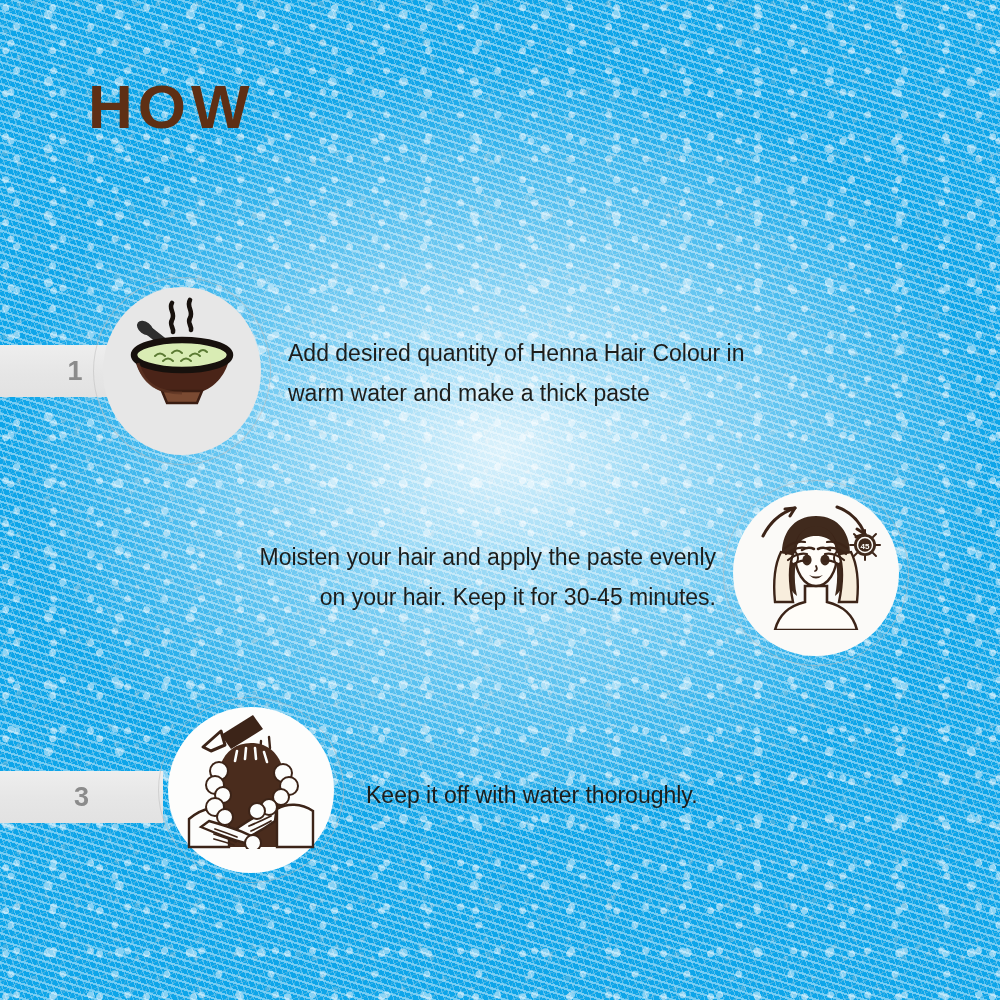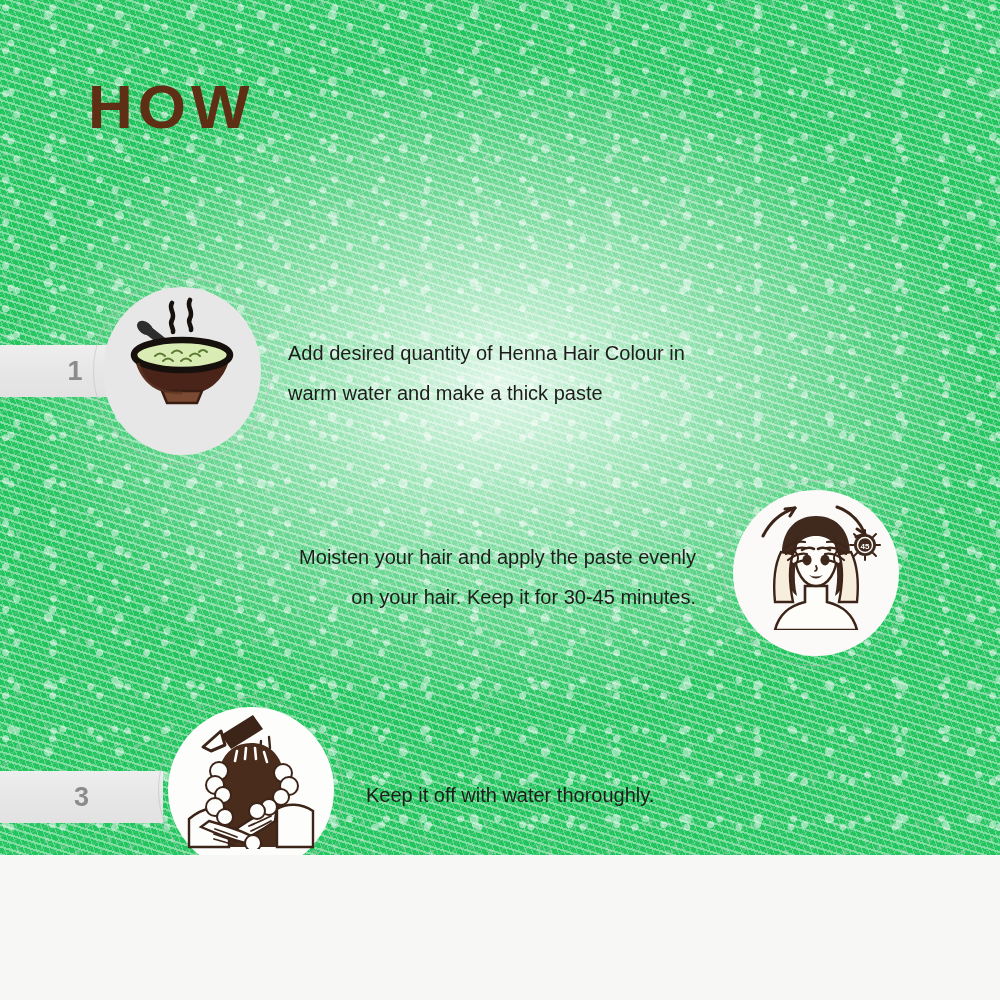--- a/index.html
+++ b/index.html
@@ -12,22 +12,22 @@
     height: 1000px;
     overflow: hidden;
     font-family: "Liberation Sans", sans-serif;
     background-color: #f7f7f6;
   }
 
   
   .page {
     position: relative;
     width: 1000px;
-    height: 855px;
-    background-color: #22c55e;
+    height: 1000px;
+    background-color: #0ea5e9;
     overflow: hidden;
   }
   .paper-texture {
     position: absolute;
     inset: 0;
     pointer-events: none;
     opacity: 0.55;
     background-image:
       radial-gradient(circle at 12% 18%, rgba(255,255,255,0.95) 0 3px, rgba(0,0,0,0) 4px),
       radial-gradient(circle at 32% 8%,  rgba(213,213,213,0.55) 0 2px, rgba(0,0,0,0) 3px),
@@ -124,35 +124,35 @@
   .medallion.shade-grey .disc { background: #e7e7e7; }
   .medallion.shade-cream .disc { background: #fbfaf8; }
   .medallion.shade-white .disc { background: #fdfdfc; }
   .medallion svg { position: relative; z-index: 2; display: block; }
 
   
   .step-text {
     position: absolute;
     color: #1d1d1b;
     font-family: "Liberation Sans", sans-serif;
-    font-size: 20px;
+    font-size: 23px;
     line-height: 40px;
     white-space: pre-line;
     z-index: 4;
   }
   .step-text.align-left  { text-align: left; }
   .step-text.align-right { text-align: right; }
 
   
   
   #step-1 .num-tab  { left: 0; top: 345px; width: 150px; }
   #step-1 .medallion{ left: 103px; top: 287px; width: 158px; height: 168px; }
   #step-1 .step-text{ left: 288px; top: 333px; width: 600px; }
   #step-2 .medallion{ left: 733px; top: 490px; width: 166px; height: 166px; }
-  #step-2 .step-text{ left: 48px; top: 537px; width: 648px; }
+  #step-2 .step-text{ left: 68px; top: 537px; width: 648px; }
 
   
   #step-3 .num-tab  { left: 0; top: 771px; width: 163px; }
   #step-3 .medallion{ left: 168px; top: 707px; width: 166px; height: 166px; }
   #step-3 .step-text{ left: 366px; top: 775px; width: 520px; }
 </style>
 </head>
 <body>
 
 <div class="page">

